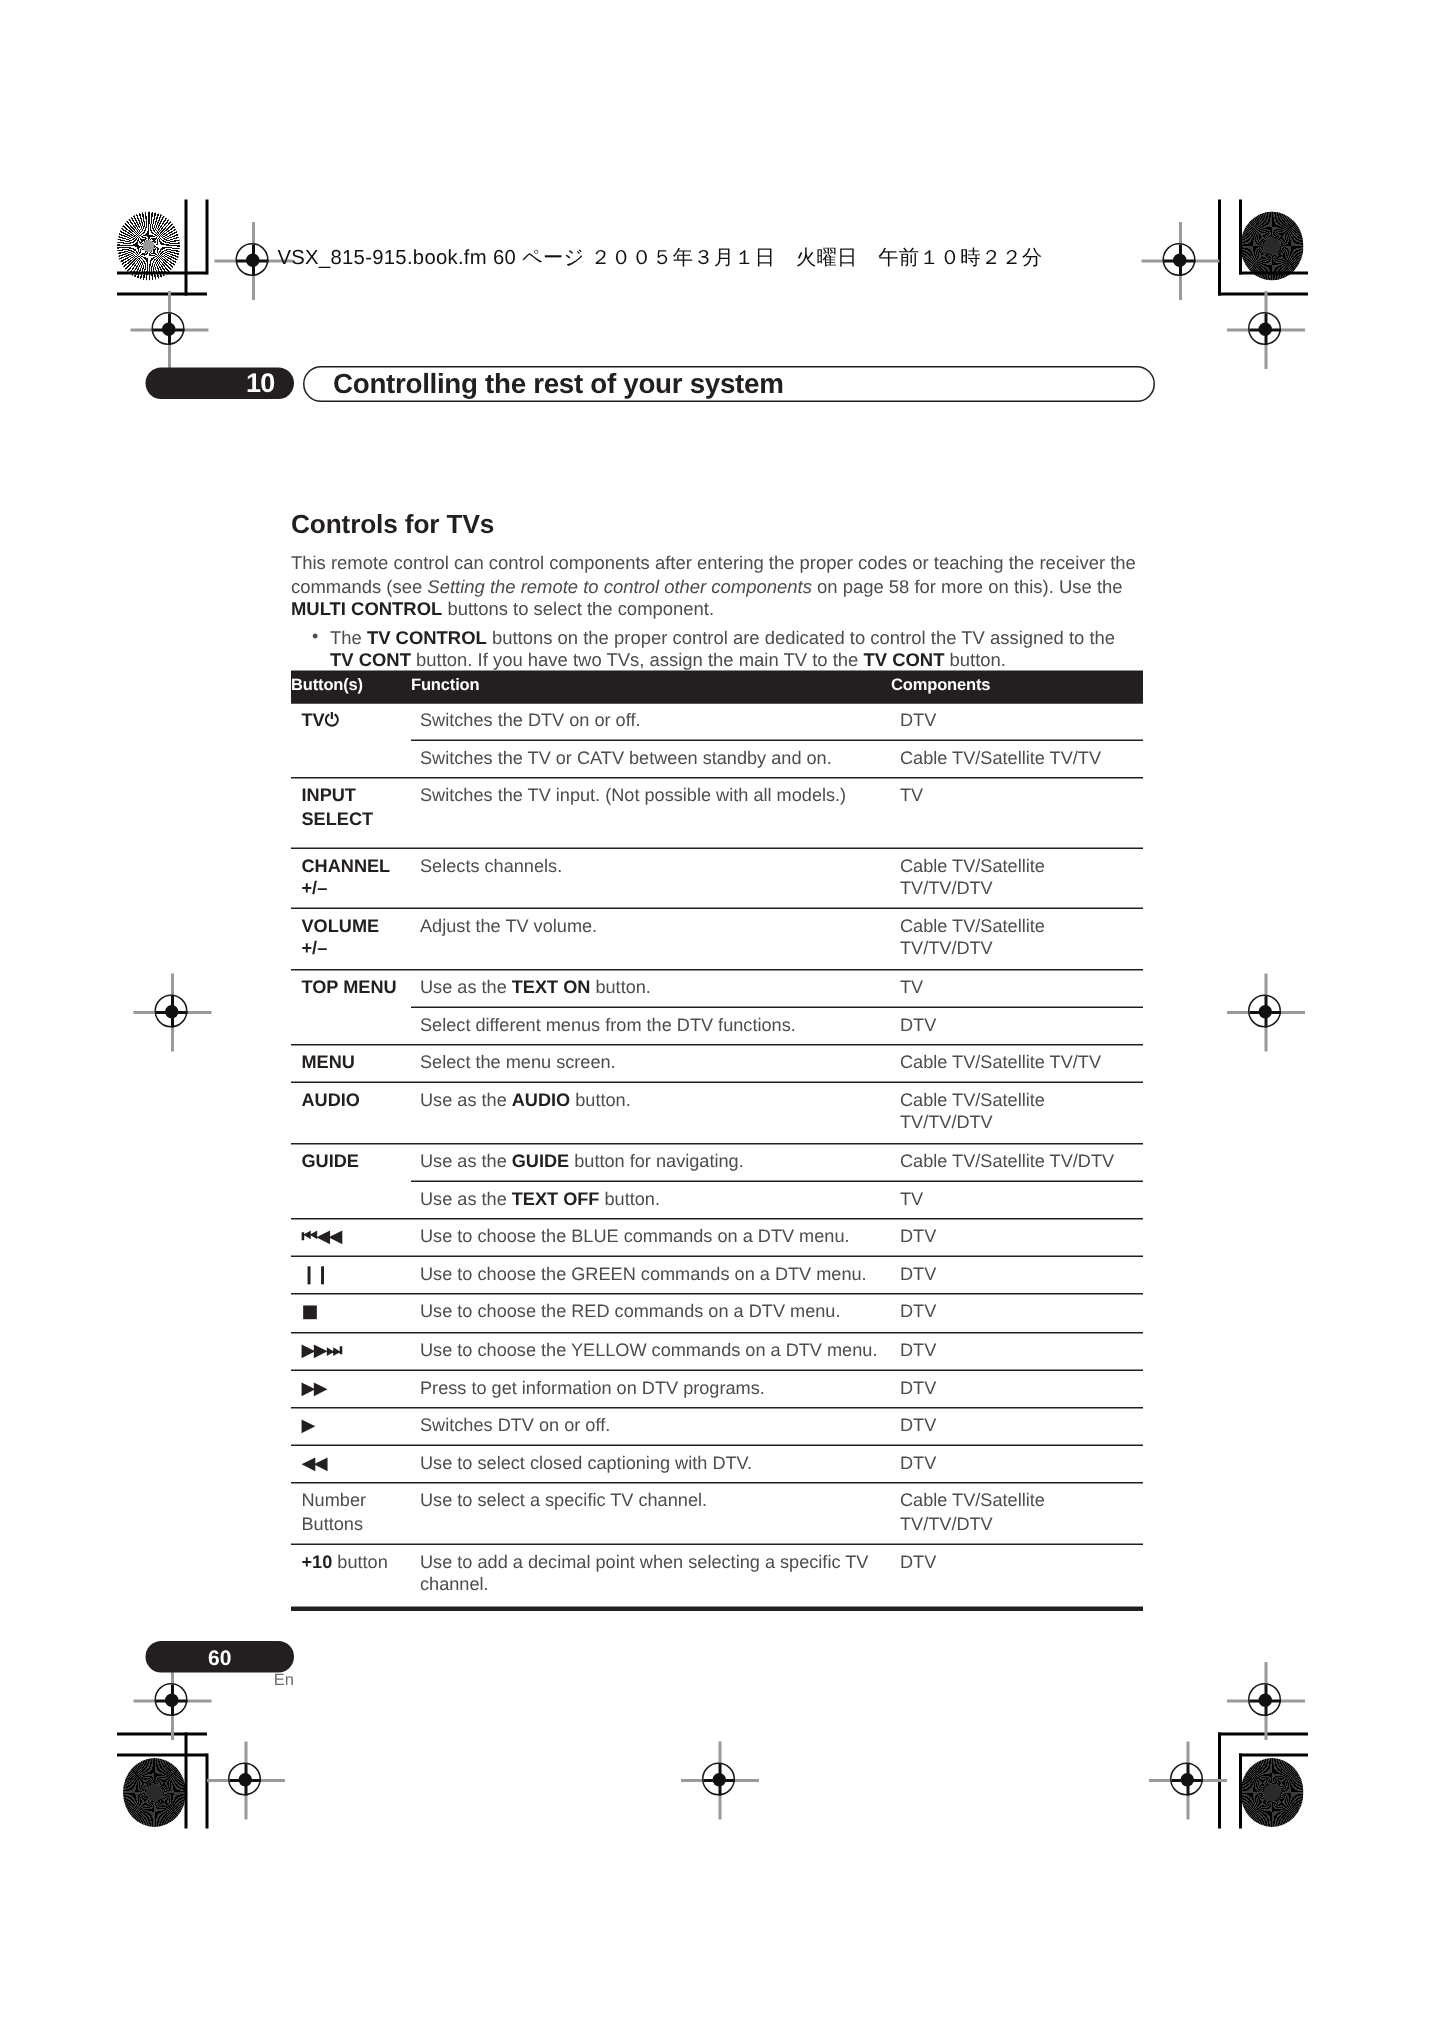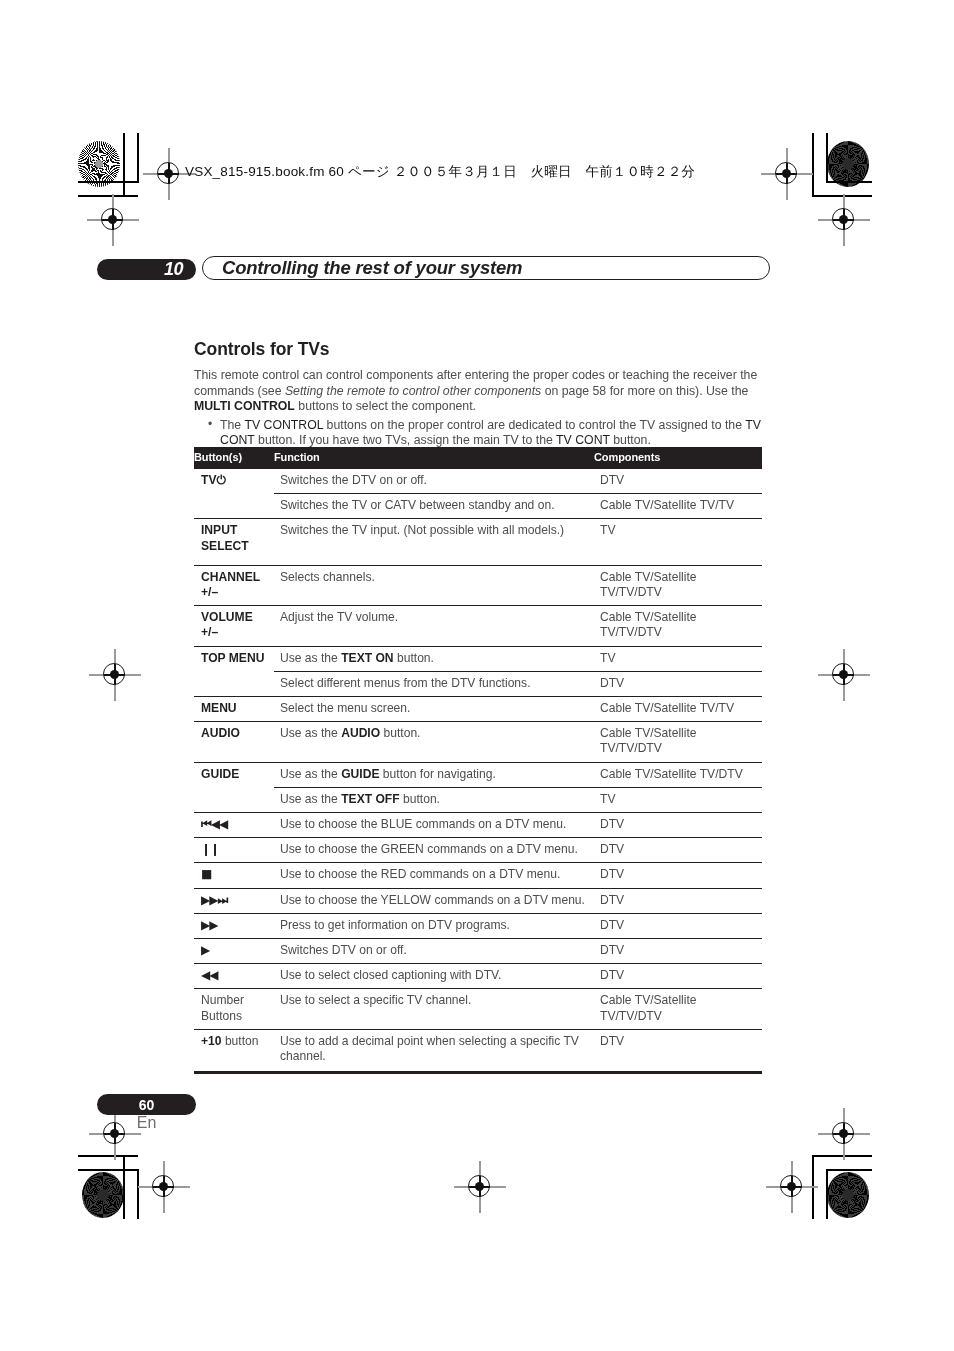--- a/index.html
+++ b/index.html
@@ -79,25 +79,24 @@
     font-size: 13.5px;
     letter-spacing: 0.2px;
     color: #111;
     white-space: nowrap;
   }
 
   
   .chapter-bar {
     position: absolute;
     left: 97px;
-    top: 251px;
+    top: 241px;
     height: 29px;
     display: flex;
-    align-items: flex-end;
-    font-style: italic;
+    align-items: center;
   }
   .chapter-num {
     width: 99px;
     background: #231f20;
     border-radius: 15px;
     color: #ffffff;
     font-weight: bold;
     font-size: 18px;
     display: flex;
     align-items: center;
@@ -158,21 +157,21 @@
     padding-left: 10px;
   }
   ul.bullets li:before {
     content: "\2022";
     position: absolute;
     left: -2px;
     top: -1px;
     color: #4d4d4f;
     font-size: 12px;
   }
-  ul.bullets li b { font-weight: normal; color: #231f20; }
+  ul.bullets li b { font-weight: bold; color: #231f20; }
 
   
   table.ctrl-table {
     position: absolute;
     left: 194px;
     top: 447px;
     width: 568px;
     border-collapse: collapse;
     table-layout: fixed;
   }
@@ -252,22 +251,22 @@
     font-size: 14px;
     display: flex;
     align-items: center;
     justify-content: center;
   }
   .folio-lang {
     position: absolute;
     left: 97px;
     top: 1114px;
     width: 99px;
-    text-align: center;
-    font-size: 16px;
+    text-align: right;
+    font-size: 11px;
     color: #6d6e71;
   }
 </style>
 </head>
 <body>
 
 <div class="star-target" style="left:78px; top:141px;"></div>
 <div class="star-target dense" style="left:827px; top:141px;"></div>
 <div class="star-target dense" style="left:82px; top:1172px;"></div>
 <div class="star-target dense" style="left:827px; top:1172px;"></div>

